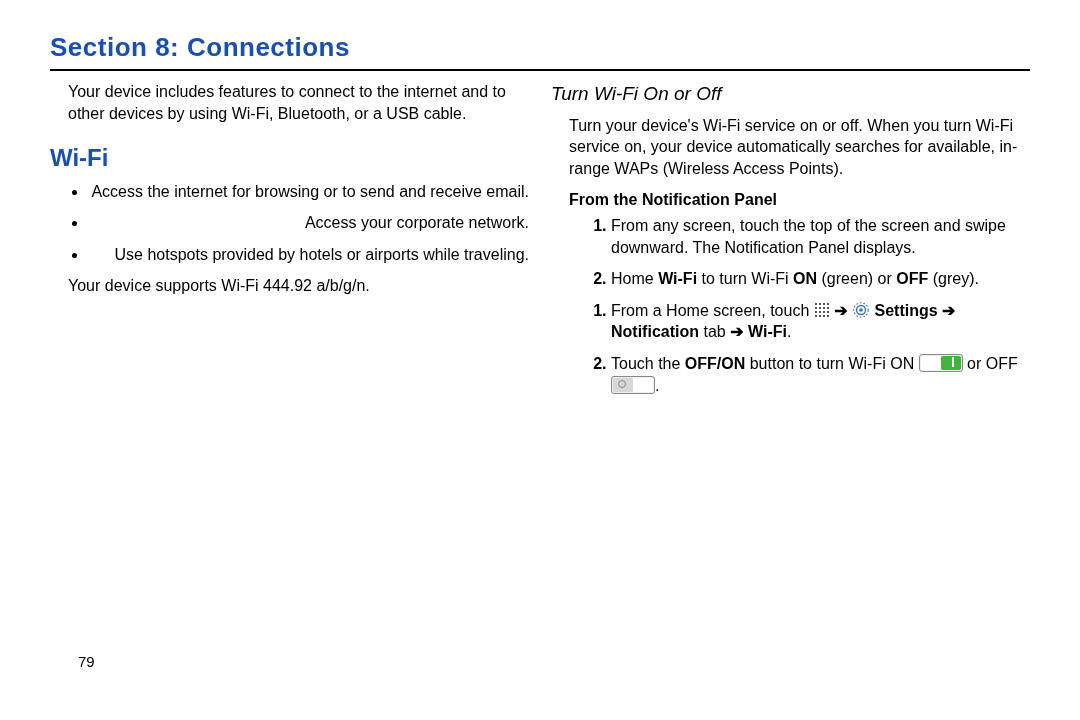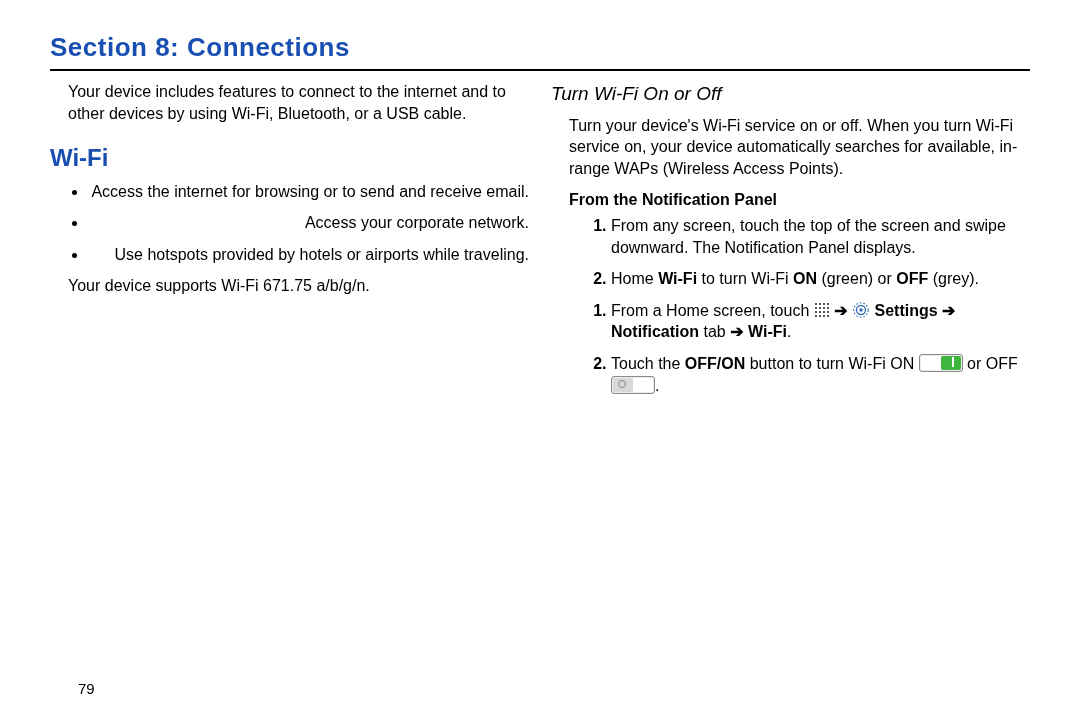--- a/index.html
+++ b/index.html
@@ -69,21 +69,21 @@
   ol.steps {
     padding-left: 60px;
     margin: 0 0 10px 0;
   }
   ol.steps li { margin-bottom: 10px; }
   ol.steps li::marker { font-weight: 700; }
   .b { font-weight: 700; }
   .page-num {
     position: absolute;
     left: 78px;
-    bottom: 23px;
+    bottom: 50px;
     font-size: 15px;
   }
   
   .apps-icon {
     display: inline-block;
     width: 16px;
     height: 16px;
     vertical-align: -2px;
     position: relative;
   }
@@ -202,21 +202,21 @@
 
       <h2 class="wifi-h2">Wi-Fi</h2>
 
 
       <ul class="bullets">
         <li>Access the internet for browsing or to send and receive email.</li>
         <li>Access your corporate network.</li>
         <li>Use hotspots provided by hotels or airports while traveling.</li>
       </ul>
 
-      <p class="indent1">Your device supports Wi-Fi 671.75 a/b/g/n.</p>
+      <p class="indent1">Your device supports Wi-Fi 444.92 a/b/g/n.</p>
     </div>
 
     <div class="col">
       <h3 class="sub-h3">Turn Wi-Fi On or Off</h3>
 
       <p class="indent1">Turn your device's Wi-Fi service on or off. When you turn Wi-Fi service on, your device automatically searches for available, in-range WAPs (Wireless Access Points).</p>
 
       <div class="step-head">From the Notification Panel</div>
       <ol class="steps">
         <li>

